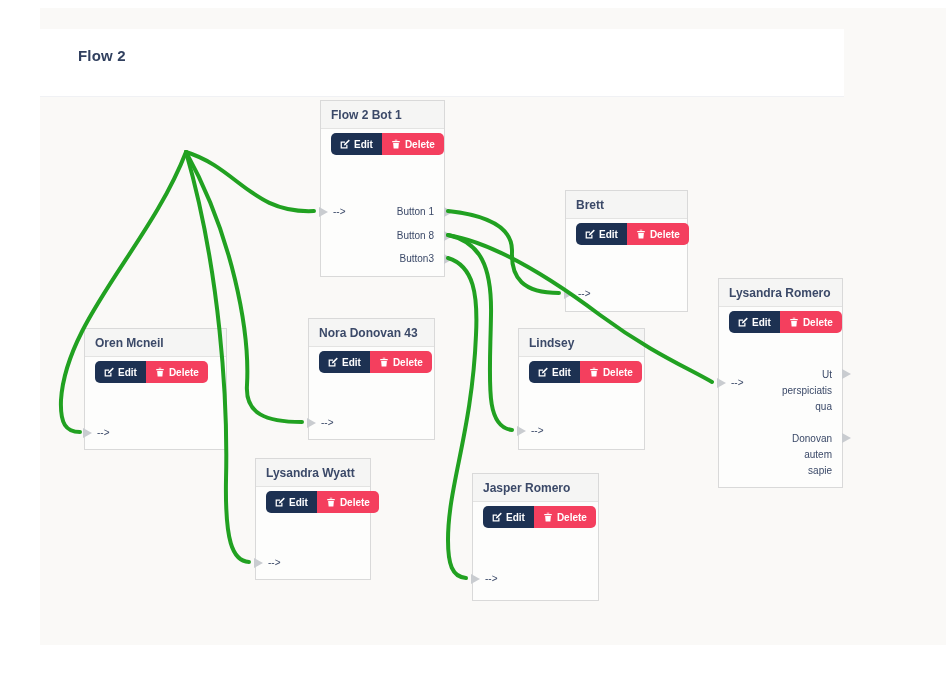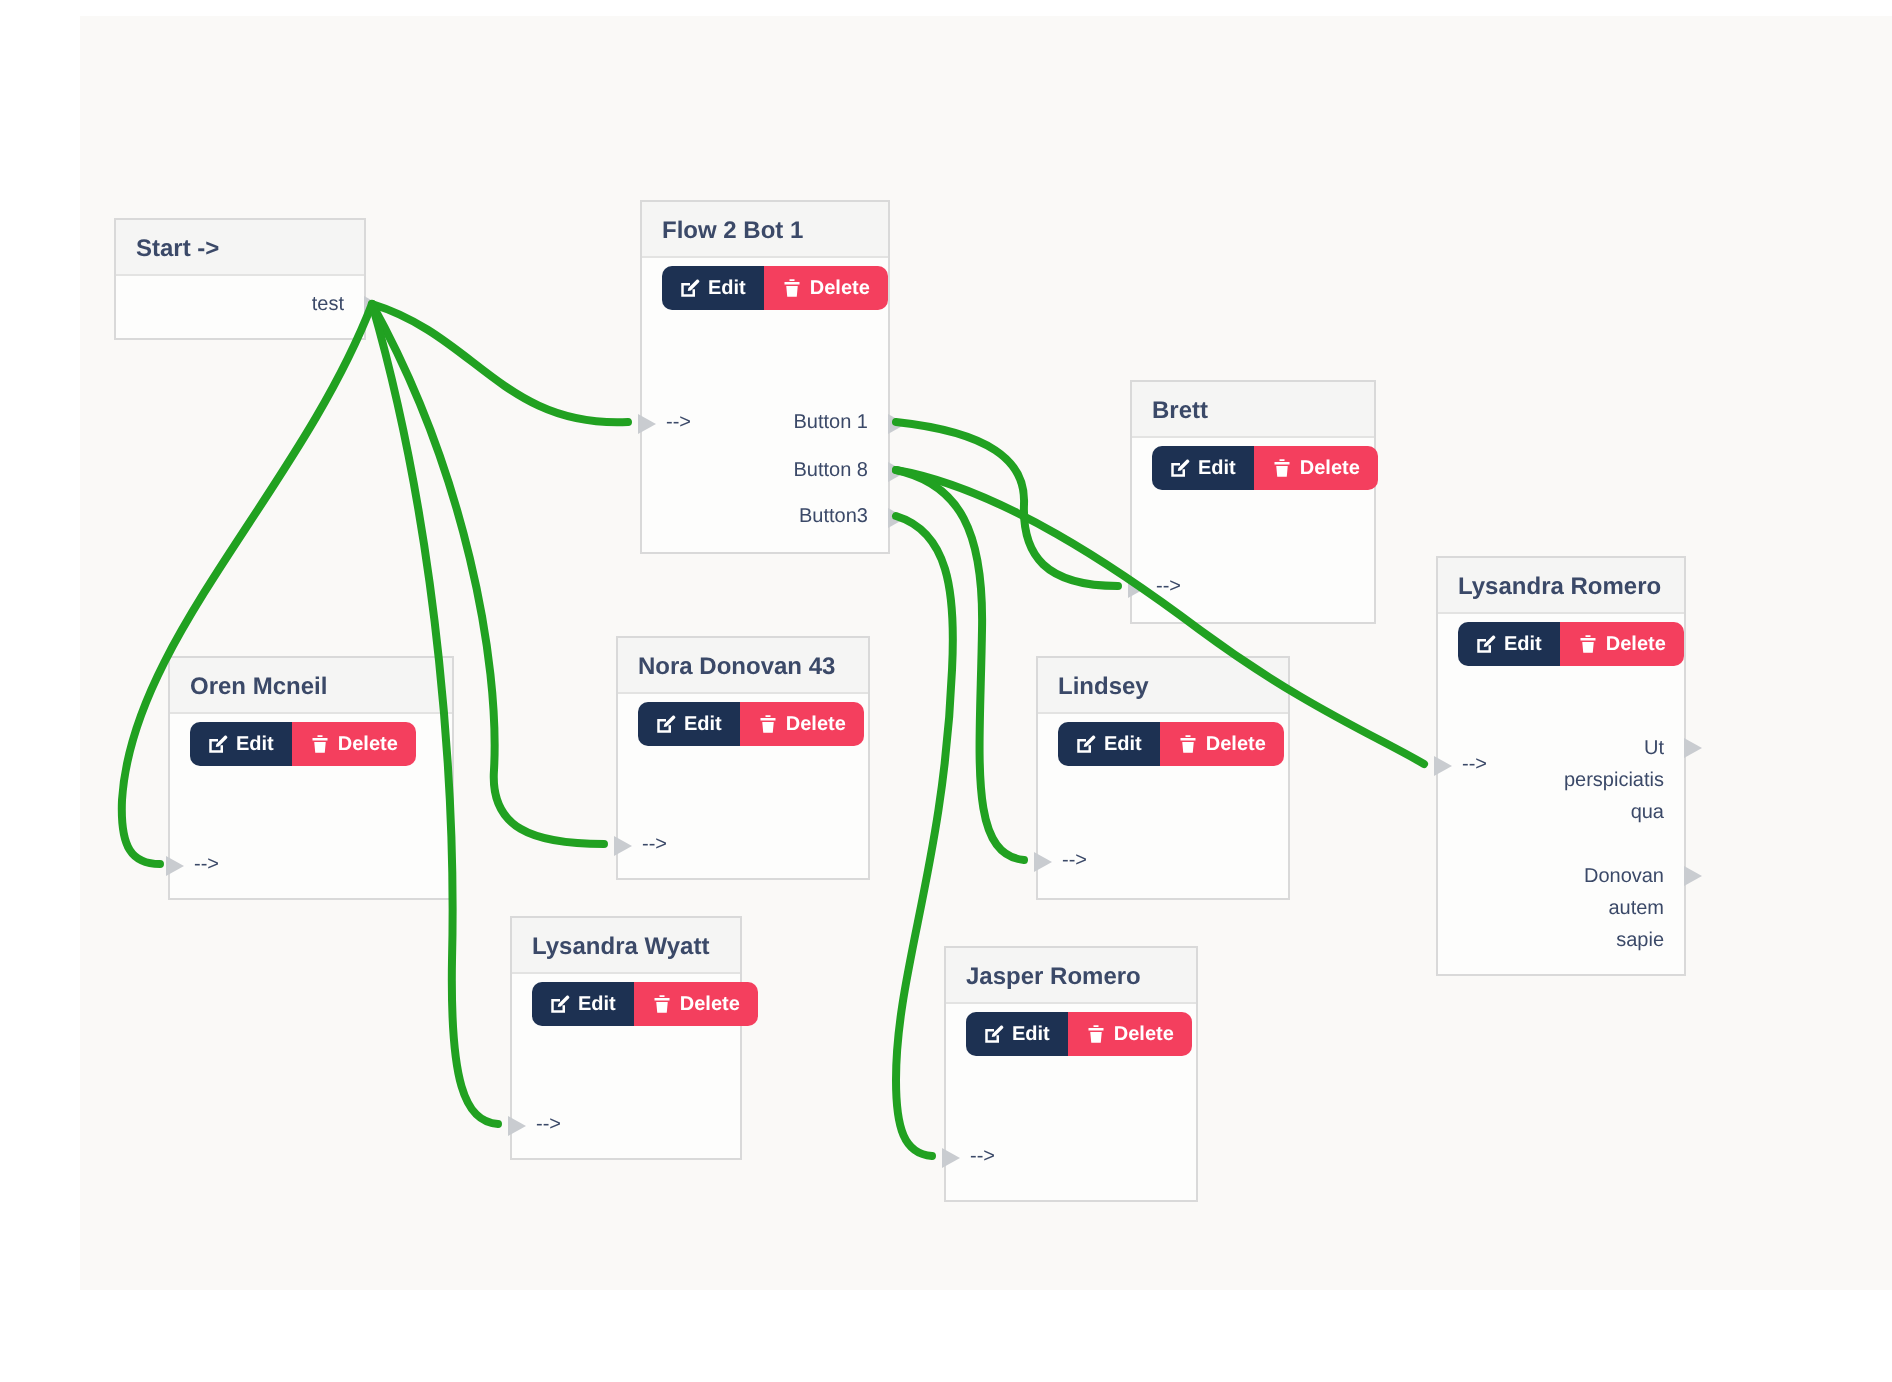--- a/index.html
+++ b/index.html
@@ -36,28 +36,24 @@
   .port-out { position:absolute; right:-9px; width:0; height:0;
               border-top:5px solid transparent; border-bottom:5px solid transparent;
               border-left:9px solid #c9ccd0; }
   svg path.edge { fill:none; stroke-width:4; stroke-linecap:round; }
 </style>
 </head>
 <body>
 
 <div class="stage">
   <div class="canvas-bg"></div>
+  <div class="topbar">
+    <span class="title">Flow 2</span>
+  </div>
   <div id="nodes-layer">
-      <div class="node" style="left: 57px; top: 109px; width: 126px; height: 61px;">
-        <div class="node-header">Start -&gt;</div>
-        <div class="node-body">
-          <div class="row row-out" style="top: 8px;">test</div>
-          <span class="port-out" style="top: 10px;"></span>
-        </div>
-      </div>
       <div class="node" style="left: 320px; top: 100px; width: 125px; height: 177px;">
         <div class="node-header">Flow 2 Bot 1</div>
         <div class="node-body">
           <div class="btns" style="top: 4px;">
             <button class="btn btn-edit" style="background: rgb(29, 49, 82);">
               <svg width="10" height="10" viewBox="0 0 16 16">
                 <path fill="#fff" d="M1 4h7v2H3v7h7v-4h2v6H1V4zm13.2-3.1l1 1c.4.4.4 1 0 1.4L8.6 9.9l-2.4.5.5-2.4 6.6-6.6c.4-.4 1-.4 1.4 0z"></path>
               </svg>
               <span>Edit</span>
             </button>

